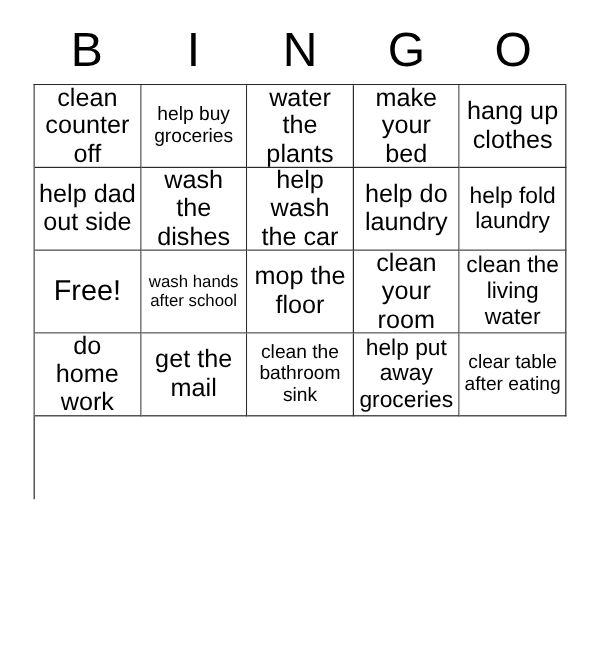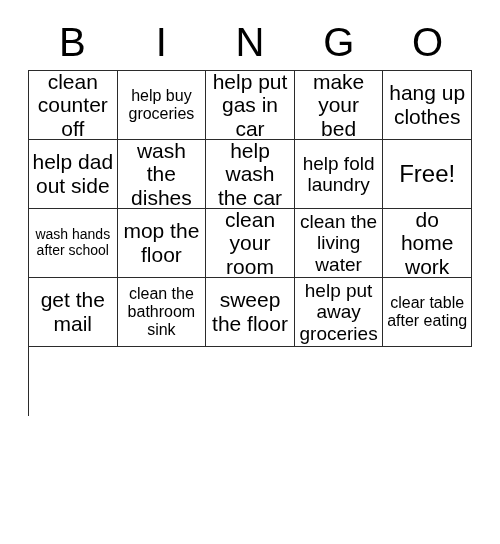--- a/index.html
+++ b/index.html
@@ -96,39 +96,42 @@
   </div>
 
   <div id="grid">
     <div class="cell">
         <span class="cell-text fs-lg">clean counter off</span>
       </div>
     <div class="cell">
         <span class="cell-text fs-sm">help buy groceries</span>
       </div>
     <div class="cell">
-        <span class="cell-text fs-lg">help put gas in car</span>
+        <span class="cell-text fs-lg">water the plants</span>
       </div>
 
     <div class="cell">
         <span class="cell-text fs-lg">make your bed</span>
       </div>
     <div class="cell">
         <span class="cell-text fs-lg">hang up clothes</span>
       </div>
     <div class="cell">
         <span class="cell-text fs-lg">help dad out side</span>
       </div>
     <div class="cell">
         <span class="cell-text fs-lg">wash the dishes</span>
       </div>
     <div class="cell">
         <span class="cell-text fs-lg">help wash the car</span>
       </div>
 
+    <div class="cell">
+        <span class="cell-text fs-lg">help do laundry</span>
+      </div>
     <div class="cell">
         <span class="cell-text fs-md">help fold laundry</span>
       </div>
     <div class="cell">
         <span class="cell-text fs-xl">Free!</span>
       </div>
     <div class="cell">
         <span class="cell-text fs-xs">wash hands after school</span>
       </div>
 
@@ -145,23 +148,20 @@
         <span class="cell-text fs-lg">do home work</span>
       </div>
 
     <div class="cell">
         <span class="cell-text fs-lg">get the mail</span>
       </div>
     <div class="cell">
         <span class="cell-text fs-sm">clean the bathroom sink</span>
       </div>
     <div class="cell">
-        <span class="cell-text fs-lg">sweep the floor</span>
-      </div>
-    <div class="cell">
         <span class="cell-text fs-md">help put away groceries</span>
       </div>
     <div class="cell">
         <span class="cell-text fs-sm">clear table after eating</span>
       </div>
   </div>
 
 </div>
 
 </body></html>

